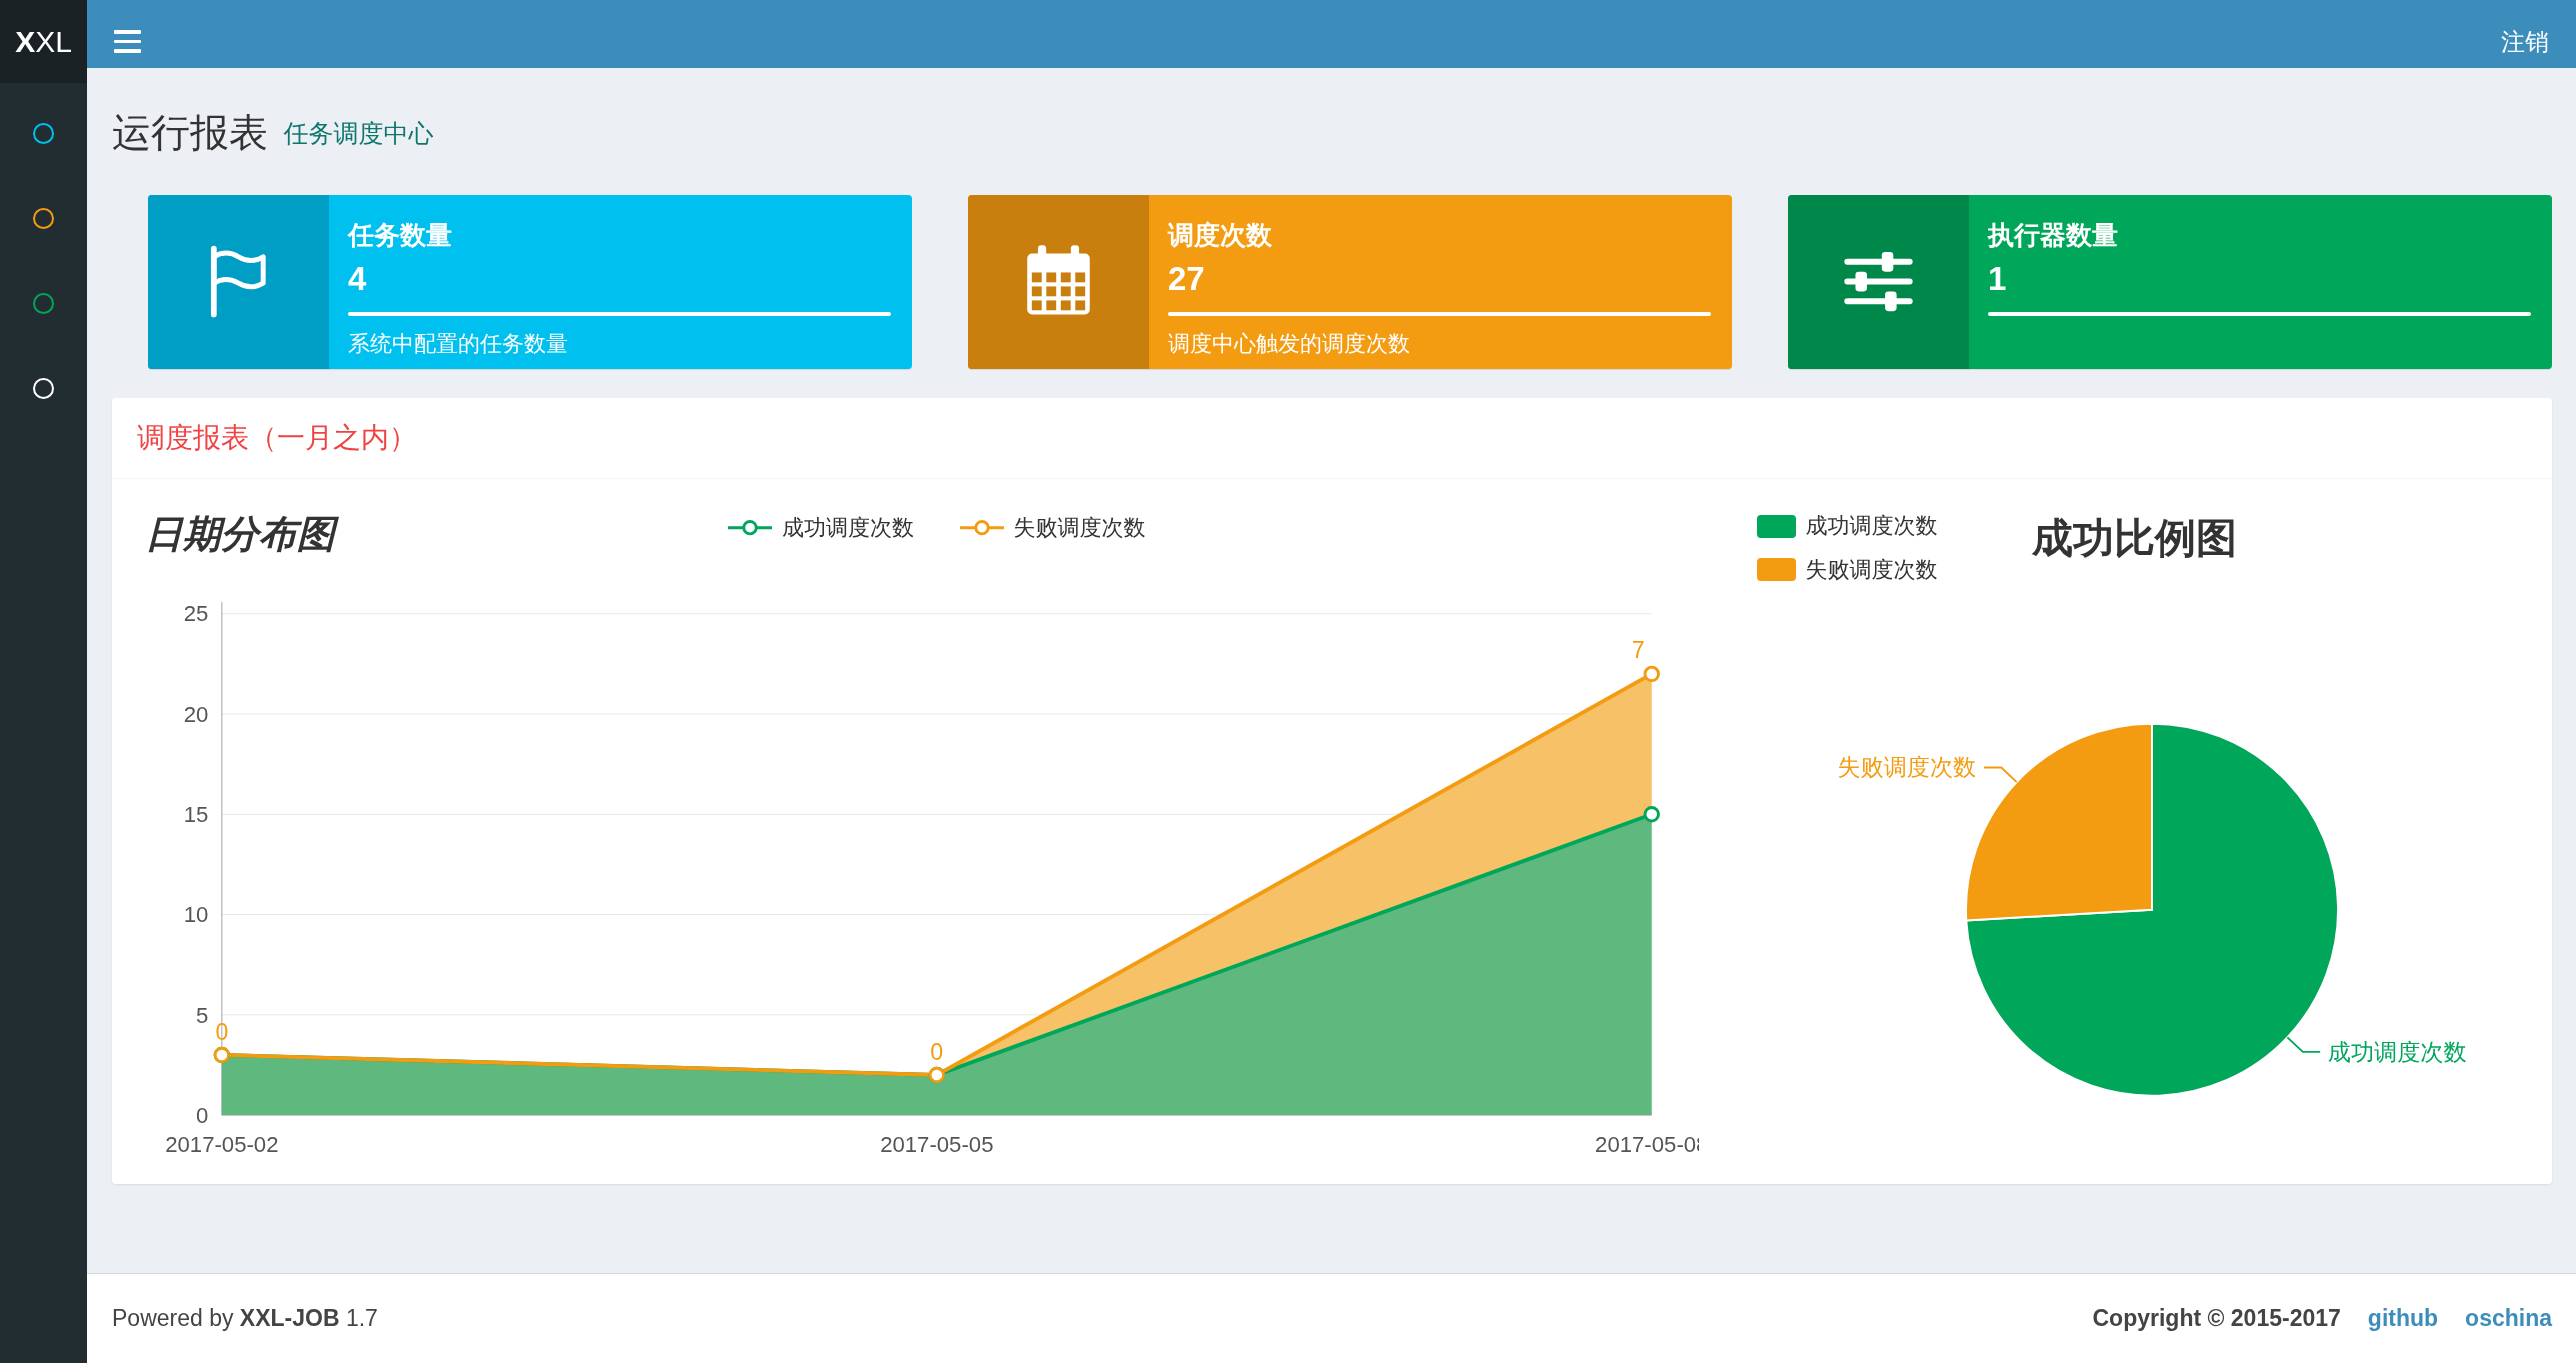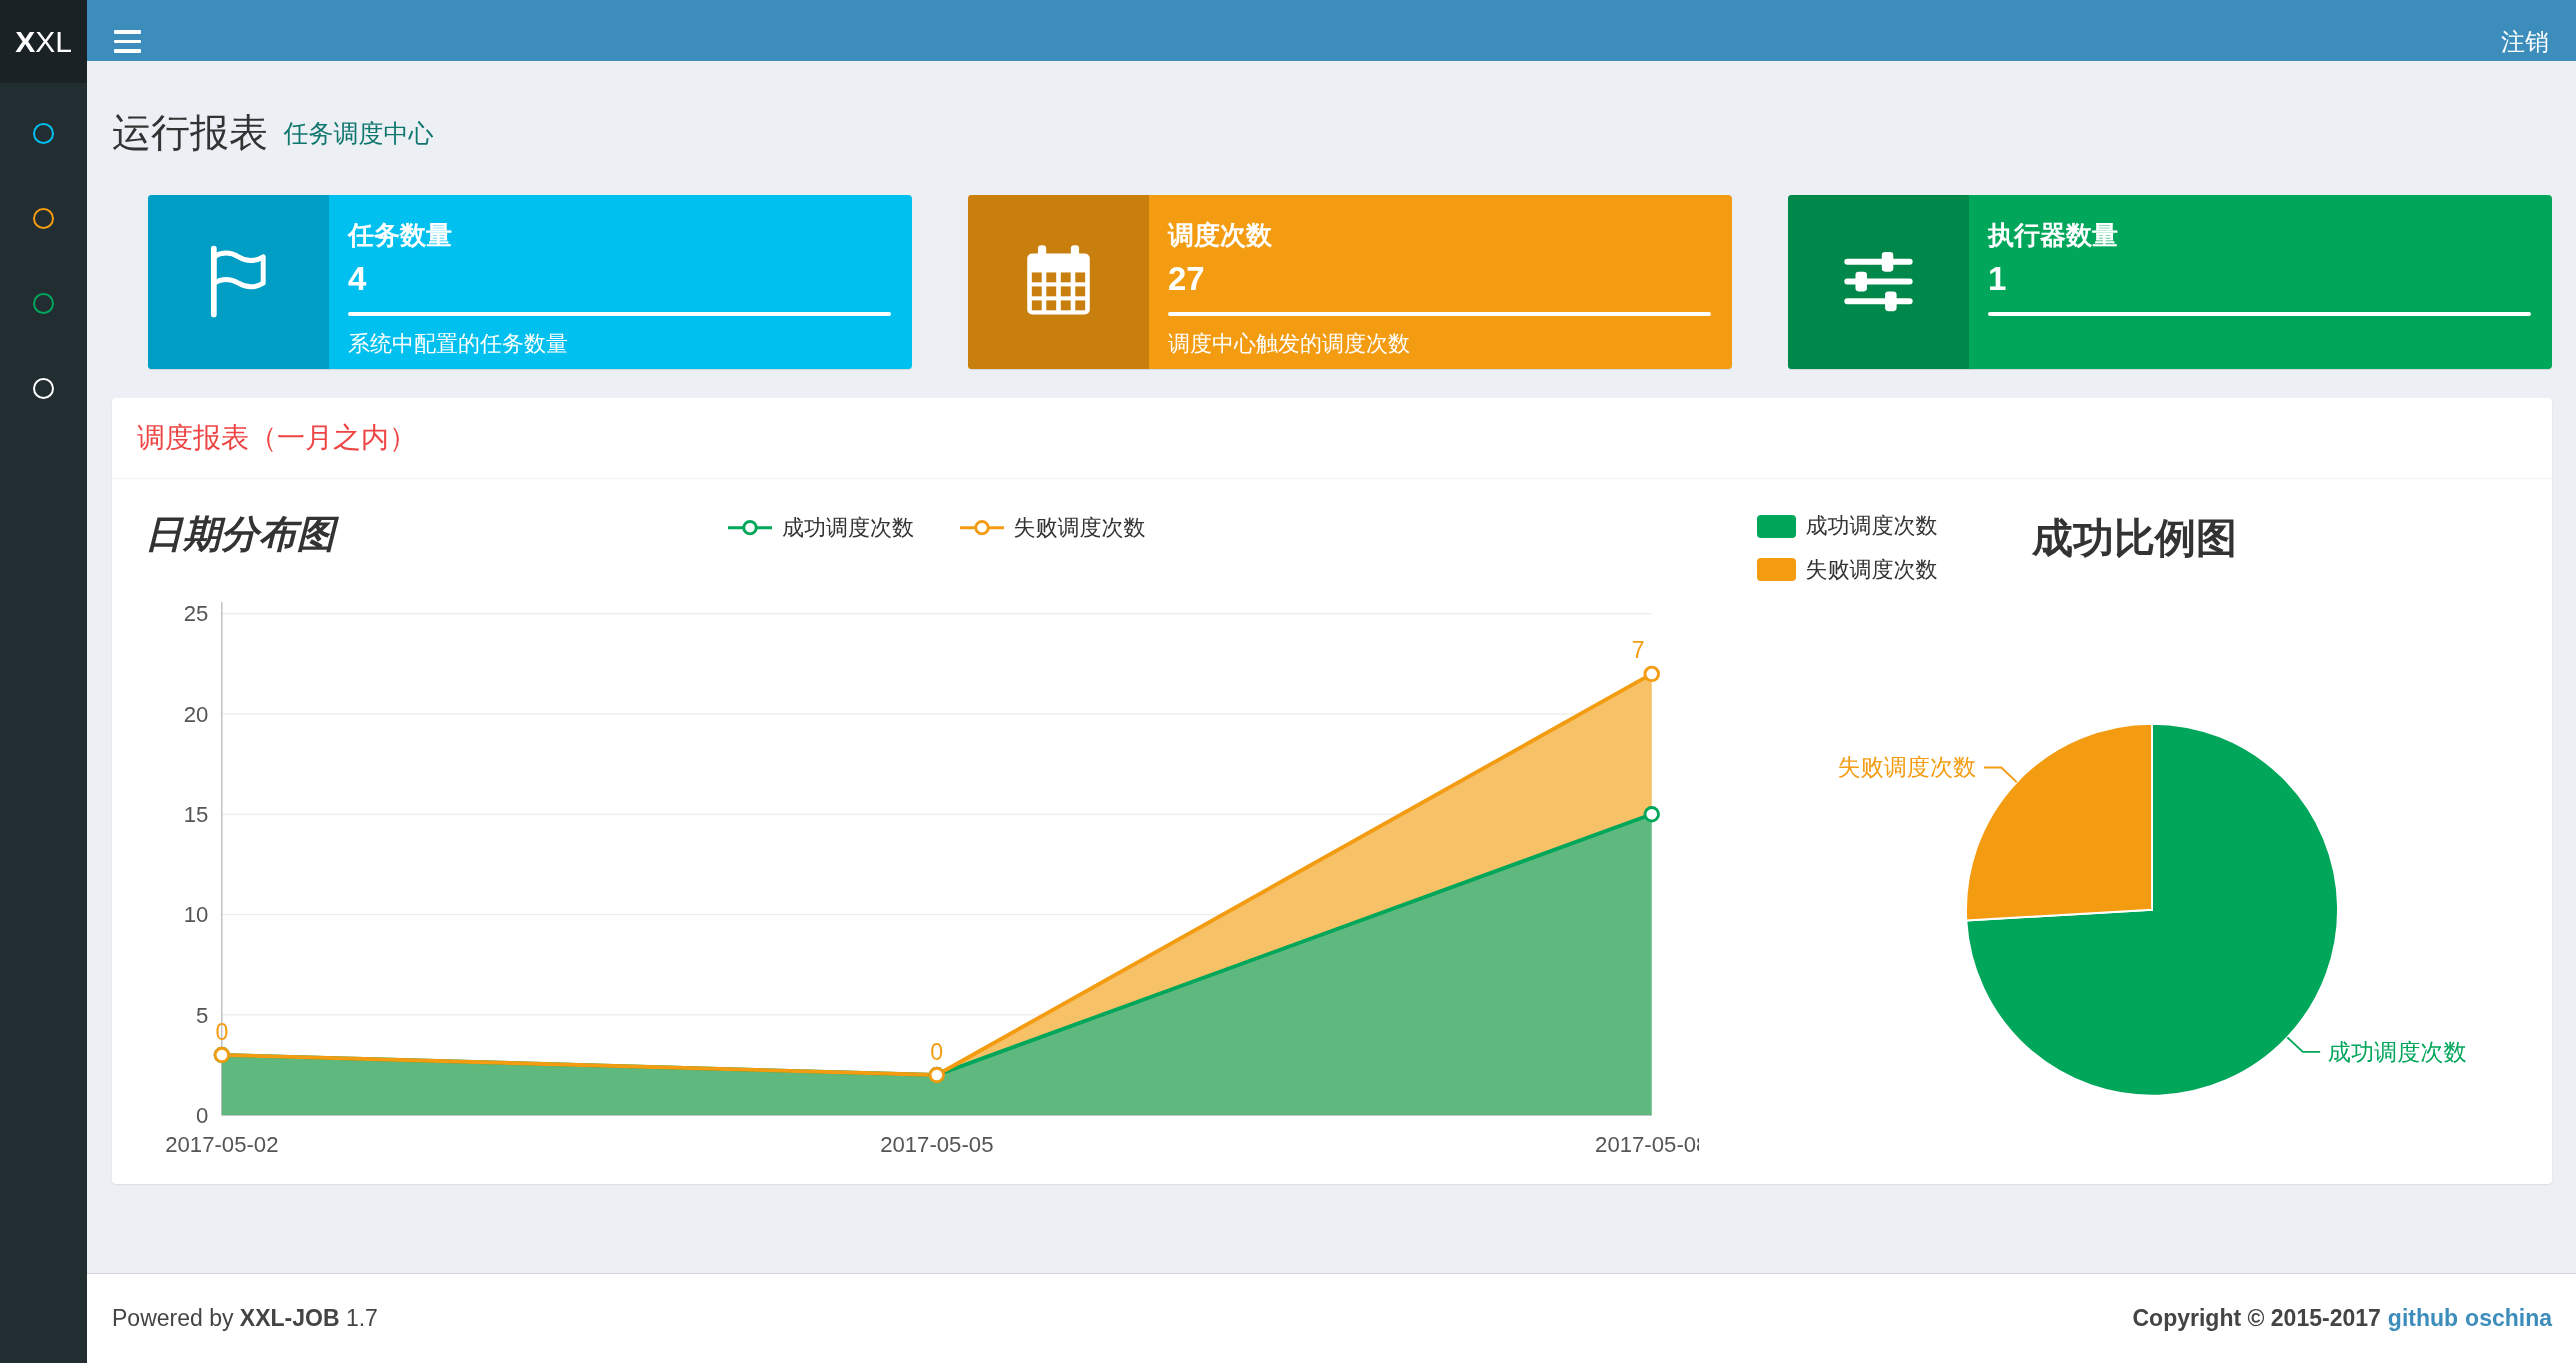--- a/index.html
+++ b/index.html
@@ -13,21 +13,21 @@
 
   
   .main-header { position:absolute; top:0; left:0; width:100%; height:83px; z-index:20; }
   .logo {
     position:absolute; left:0; top:0; width:87px; height:83px; background:#1a2226;
     color:#fff; display:flex; align-items:center; justify-content:center;
     font-size:30px; cursor:pointer;
   }
   .logo .logo-bold { font-weight:700; }
   .logo .logo-rest { font-weight:300; }
-  .navbar { position:absolute; left:87px; right:0; top:0; height:61px; background:#3c8dbc; }
+  .navbar { position:absolute; left:87px; right:0; top:0; height:68px; background:#3c8dbc; }
   .sidebar-toggle {
     position:absolute; left:0; top:0; width:81px; height:83px;
     display:flex; flex-direction:column; align-items:center; justify-content:center;
     gap:5.8px; cursor:pointer;
   }
   .sidebar-toggle .bar { width:27px; height:3.9px; background:#fff; border-radius:1px; }
   .logout {
     position:absolute; right:0; top:0; height:83px; line-height:83px;
     padding:0 27px; color:#fff; font-size:24px; cursor:pointer;
   }
@@ -74,21 +74,21 @@
   .pie-legend .swatch { width:39px; height:23px; border-radius:3.9px; display:block; }
   .pie-title { position:absolute; left:333px; top:13.5px; font-size:41px; font-weight:700; color:#333; }
 
   
   .main-footer {
     position:absolute; left:87px; right:0; bottom:0; height:90px; background:#fff;
     border-top:1px solid #d2d6de; font-size:23px; color:#444; z-index:10;margin-top:39px;
   }
   .footer-left { position:absolute; left:25px; top:0; line-height:88px; }
   .footer-left b { font-weight:700; }
-  .footer-right { position:absolute; right:24px; top:0; line-height:88px; display:flex; gap:7px;align-items:flex-end; }
+  .footer-right { position:absolute; right:24px; top:0; line-height:88px; display:flex; gap:27px;align-items:flex-end; }
   .footer-right .copyright { font-weight:700; color:#444; }
   .footer-right .flink { color:#3c8dbc; font-weight:700; cursor:pointer; }
 </style>
 </head>
 <body>
 
 <header class="main-header">
   <a class="logo">
     <span class="logo-bold">X</span>
       <span class="logo-rest">XL</span>

